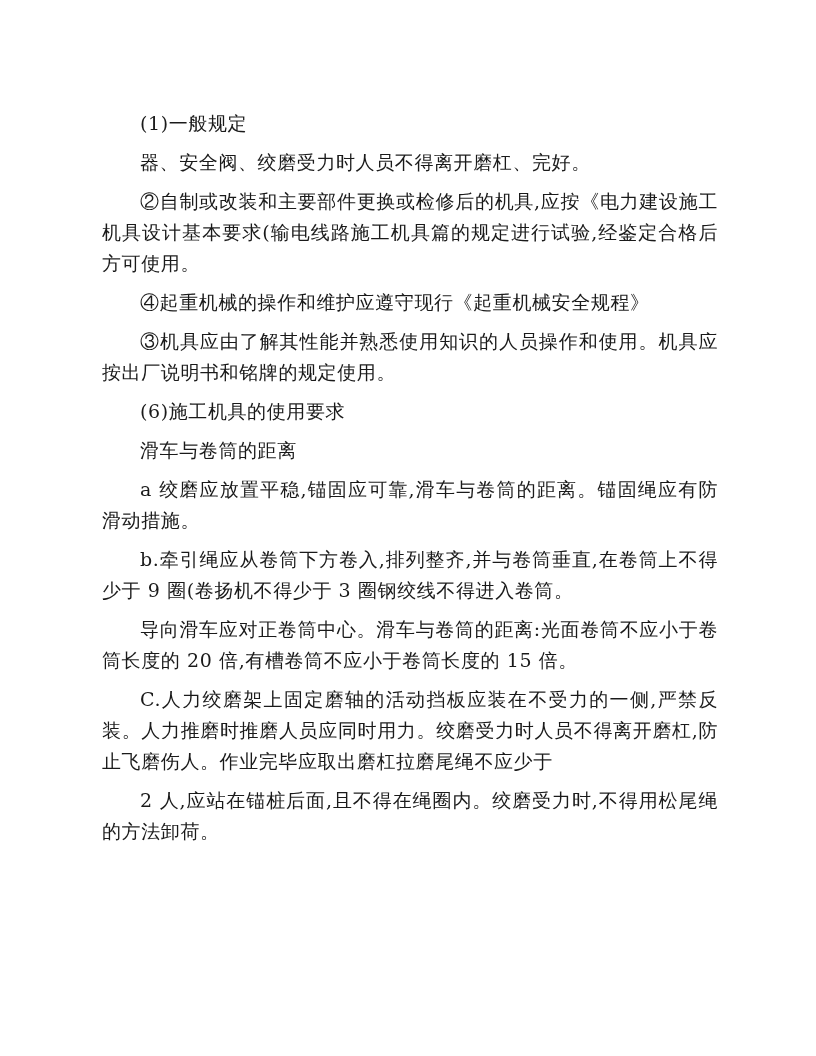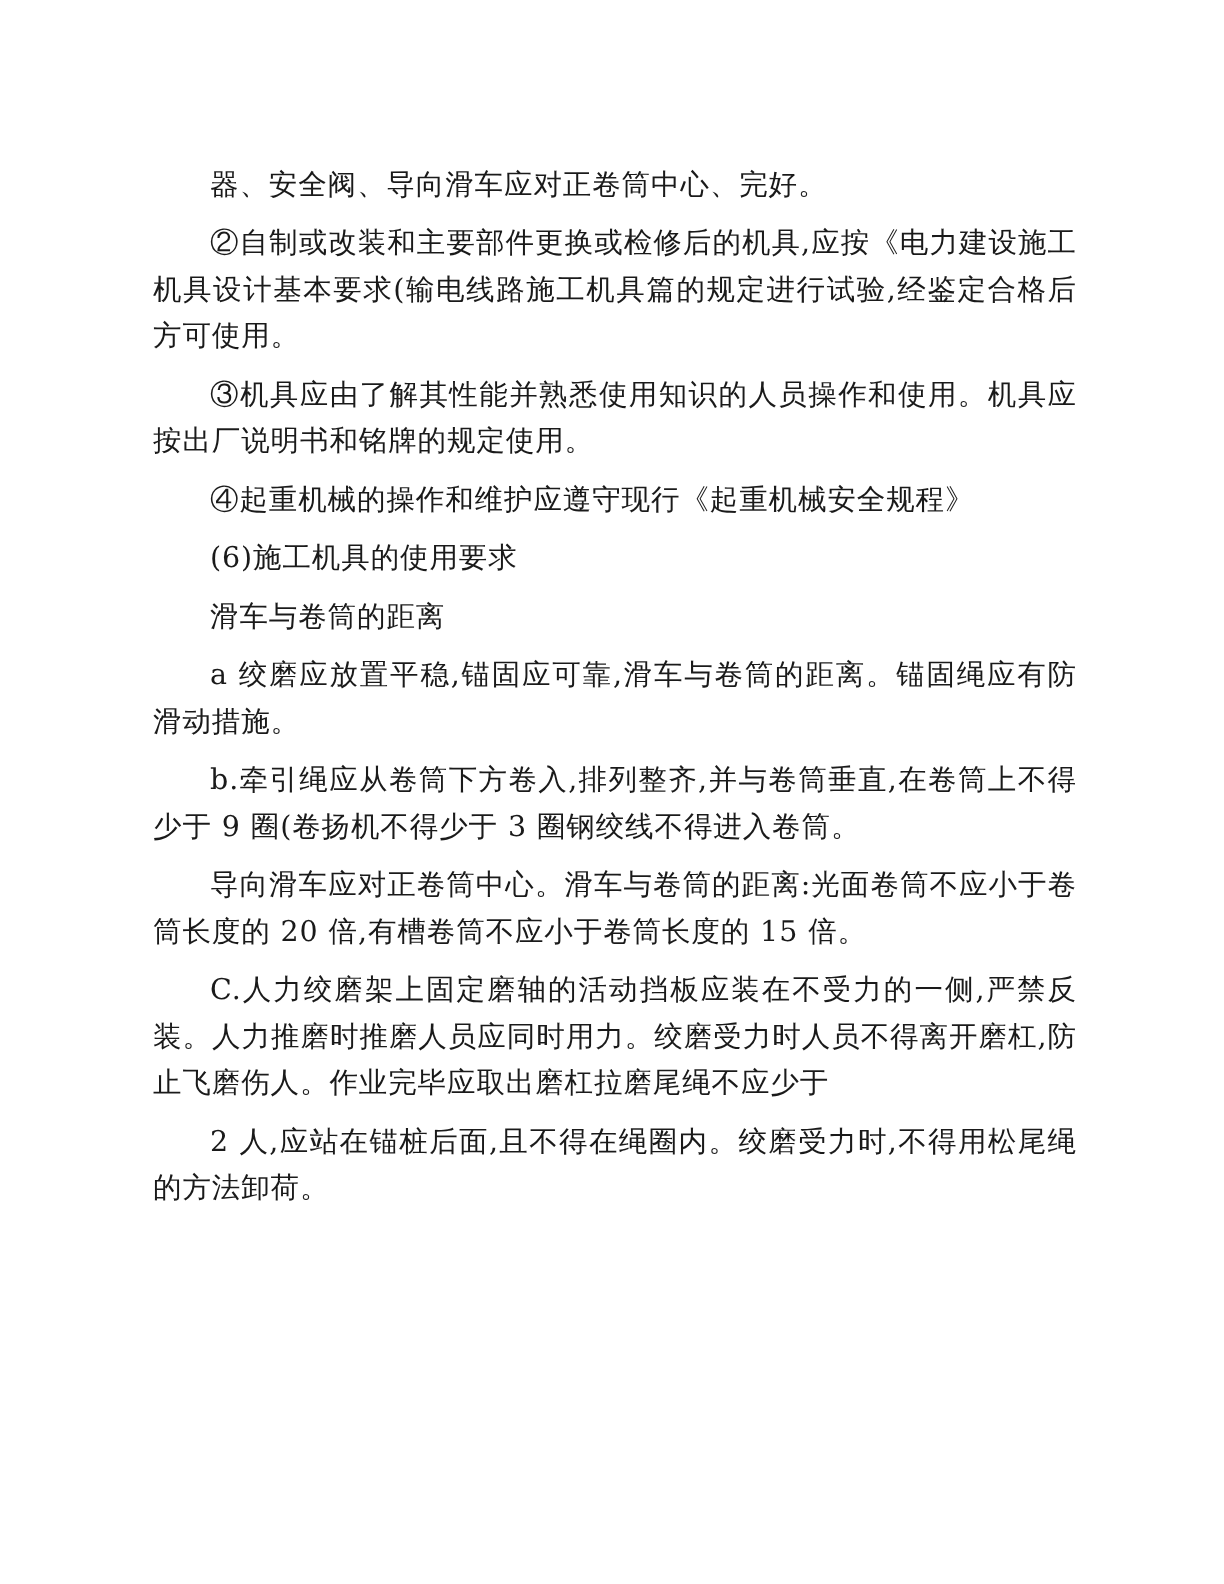--- a/index.html
+++ b/index.html
@@ -32,24 +32,25 @@
       word-break: break-all;
     }
     .para.heading {
       margin-bottom: 8px;
     }
   </style>
 </head>
 <body>
 
 <div class="page">
-  <p class="para">器、安全阀、导向滑车应对正卷筒中心、完好。</p>
+  <p class="para heading">(1)一般规定</p>
+  <p class="para">器、安全阀、绞磨受力时人员不得离开磨杠、完好。</p>
   <p class="para">②自制或改装和主要部件更换或检修后的机具,应按《电力建设施工机具设计基本要求(输电线路施工机具篇的规定进行试验,经鉴定合格后方可使用。</p>
+  <p class="para">④起重机械的操作和维护应遵守现行《起重机械安全规程》</p>
   <p class="para">③机具应由了解其性能并熟悉使用知识的人员操作和使用。机具应按出厂说明书和铭牌的规定使用。</p>
-  <p class="para">④起重机械的操作和维护应遵守现行《起重机械安全规程》</p>
   <p class="para heading">(6)施工机具的使用要求</p>
   <p class="para">滑车与卷筒的距离</p>
   <p class="para">a 绞磨应放置平稳,锚固应可靠,滑车与卷筒的距离。锚固绳应有防滑动措施。</p>
   <p class="para">b.牵引绳应从卷筒下方卷入,排列整齐,并与卷筒垂直,在卷筒上不得少于 9 圈(卷扬机不得少于 3 圈钢绞线不得进入卷筒。</p>
   <p class="para">导向滑车应对正卷筒中心。滑车与卷筒的距离:光面卷筒不应小于卷筒长度的 20 倍,有槽卷筒不应小于卷筒长度的 15 倍。</p>
   <p class="para">C.人力绞磨架上固定磨轴的活动挡板应装在不受力的一侧,严禁反装。人力推磨时推磨人员应同时用力。绞磨受力时人员不得离开磨杠,防止飞磨伤人。作业完毕应取出磨杠拉磨尾绳不应少于</p>
   <p class="para">2 人,应站在锚桩后面,且不得在绳圈内。绞磨受力时,不得用松尾绳的方法卸荷。</p>
 </div>
 
 </body></html>

